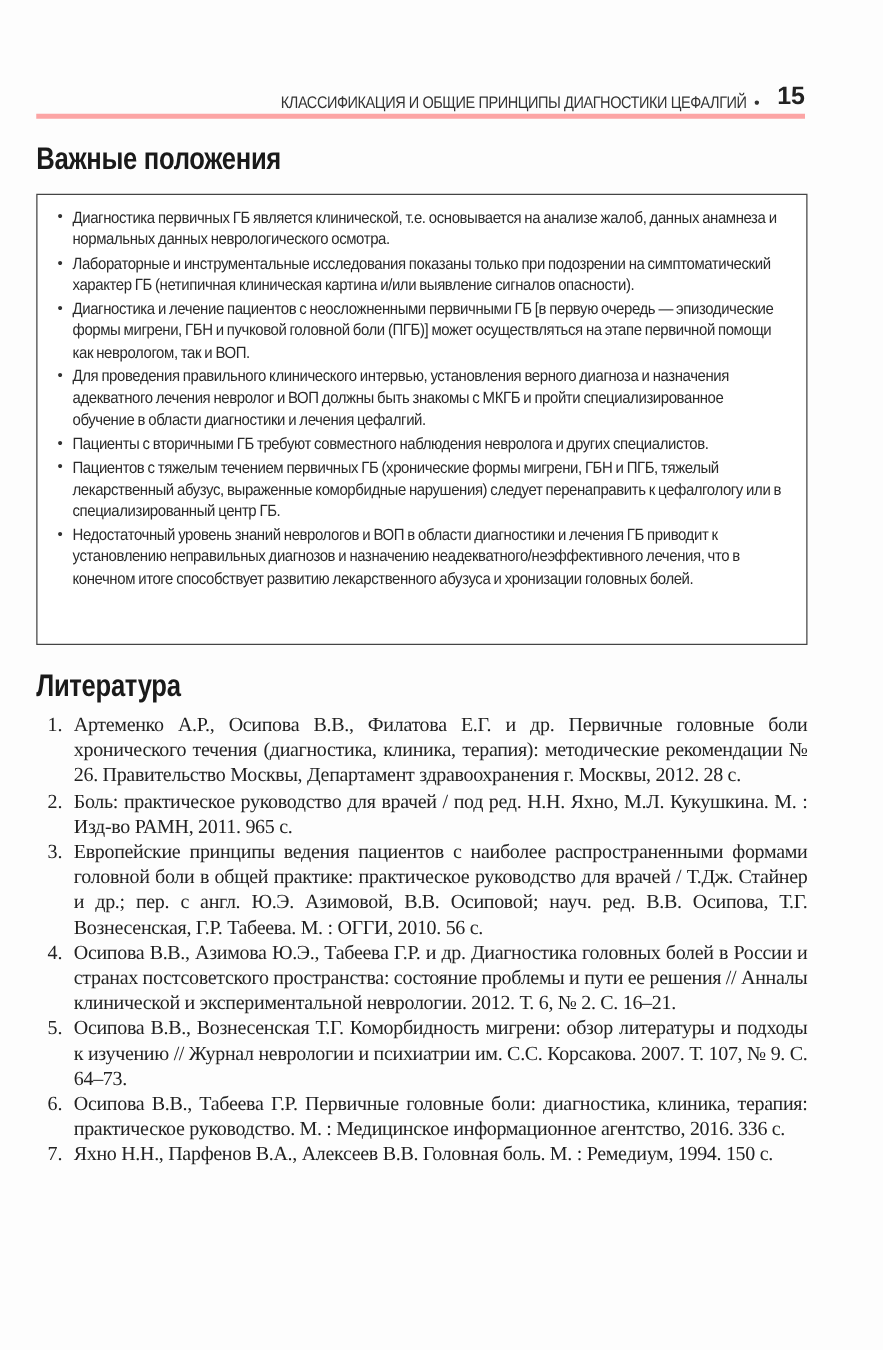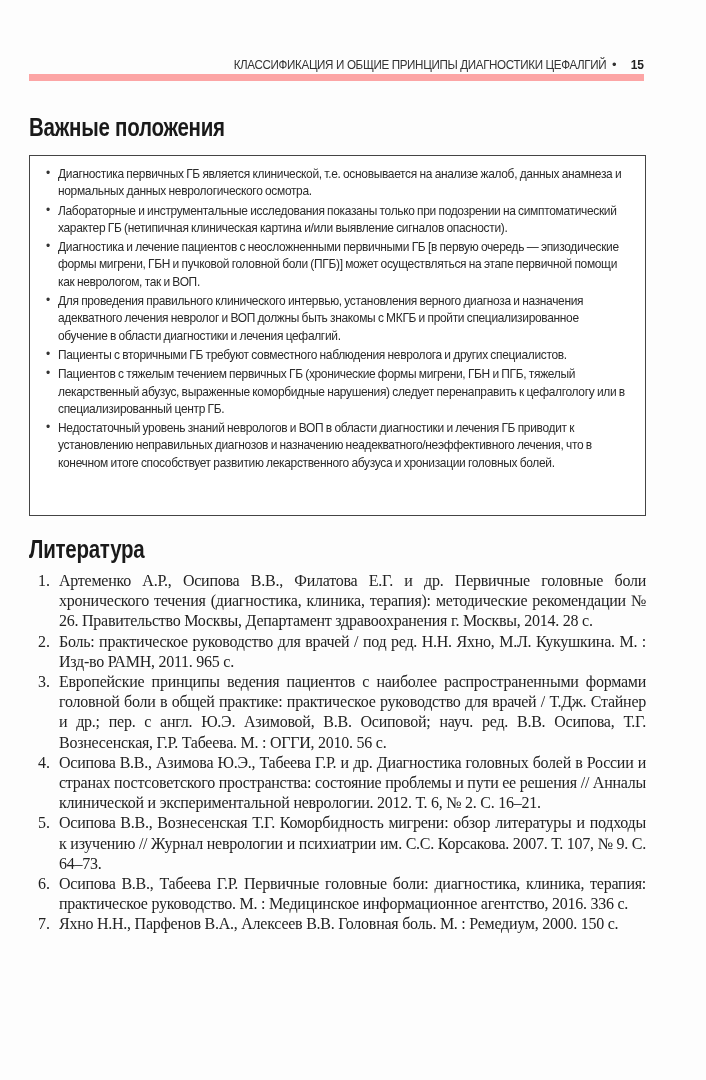--- a/index.html
+++ b/index.html
@@ -1,32 +1,32 @@
 <!DOCTYPE html>
 <html><head>
 <meta charset="utf-8">
 <style>
   html, body { margin: 0; padding: 0; }
   body {
     width: 706px; height: 1080px; background: #fdfdfd; position: relative; overflow: hidden;
     color: #222;
   }
   .running-header {
-    position: absolute; left: 29px; top: 59px; width: 615px; height: 22px;
-    border-bottom: 7px solid #fca5a5;
+    position: absolute; left: 29px; top: 73px; width: 615px; height: 22px;
+    border-bottom: 4px solid #fca5a5;
     font-family: "Liberation Sans", sans-serif; font-stretch: condensed;
     display: flex; justify-content: flex-end; align-items: flex-end;
     padding-bottom: 2px; box-sizing: border-box;
   }
   .running-title {
     font-size: 13.5px; letter-spacing: -0.4px; color: #333; transform: scaleX(0.86); transform-origin: right bottom;
     white-space: nowrap;
   }
   .running-bullet { font-size: 13px; margin: 0 14px 0 6px; color: #333; }
-  .page-number { font-size: 12px; font-weight: bold; color: #222; }
+  .page-number { font-size: 20px; font-weight: bold; color: #222; }
   .section-heading {
     position: absolute; left: 29px;
     font-family: "Liberation Sans", sans-serif; font-weight: bold; font-size: 25px;
     transform: scaleX(0.82); transform-origin: left top; white-space: nowrap; color: #1a1a1a;
     letter-spacing: -0.3px;
   }
   #h1 { top: 113px; }
   #h2 { top: 535px; }
   .key-box {
     position: absolute; left: 29px; top: 155px; width: 617px; height: 361px;
@@ -97,21 +97,21 @@
         <span class="txt">Недостаточный уровень знаний неврологов и ВОП в области диагностики и лечения ГБ приводит к установлению неправильных диагнозов и назначению неадекватного/неэффективного лечения, что в конечном итоге способствует развитию лекарственного абузуса и хронизации головных болей.</span>
       </li>
   </ul>
 </div>
 
 <div class="section-heading" id="h2">Литература</div>
 
 <ol class="ref-list">
   <li class="ref-item">
       <span class="num">1.</span>
-      <span class="txt">Артеменко А.Р., Осипова В.В., Филатова Е.Г. и др. Первичные головные боли хронического течения (диагностика, клиника, терапия): методические рекомендации № 26. Правительство Москвы, Департамент здравоохранения г. Москвы, 2014. 28 с.</span>
+      <span class="txt">Артеменко А.Р., Осипова В.В., Филатова Е.Г. и др. Первичные головные боли хронического течения (диагностика, клиника, терапия): методические рекомендации № 26. Правительство Москвы, Департамент здравоохранения г. Москвы, 2012. 28 с.</span>
     </li>
   <li class="ref-item">
       <span class="num">2.</span>
       <span class="txt">Боль: практическое руководство для врачей / под ред. Н.Н. Яхно, М.Л. Кукушкина. М. : Изд-во РАМН, 2011. 965 с.</span>
     </li>
   <li class="ref-item">
       <span class="num">3.</span>
       <span class="txt">Европейские принципы ведения пациентов с наиболее распространенными формами головной боли в общей практике: практическое руководство для врачей / Т.Дж. Стайнер и др.; пер. с англ. Ю.Э. Азимовой, В.В. Осиповой; науч. ред. В.В. Осипова, Т.Г. Вознесенская, Г.Р. Табеева. М. : ОГГИ, 2010. 56 с.</span>
     </li>
   <li class="ref-item">
@@ -121,15 +121,15 @@
   <li class="ref-item">
       <span class="num">5.</span>
       <span class="txt">Осипова В.В., Вознесенская Т.Г. Коморбидность мигрени: обзор литературы и подходы к изучению // Журнал неврологии и психиатрии им. С.С. Корсакова. 2007. Т. 107, № 9. С. 64–73.</span>
     </li>
   <li class="ref-item">
       <span class="num">6.</span>
       <span class="txt">Осипова В.В., Табеева Г.Р. Первичные головные боли: диагностика, клиника, терапия: практическое руководство. М. : Медицинское информационное агентство, 2016. 336 с.</span>
     </li>
   <li class="ref-item">
       <span class="num">7.</span>
-      <span class="txt">Яхно Н.Н., Парфенов В.А., Алексеев В.В. Головная боль. М. : Ремедиум, 2000. 150 с.</span>
+      <span class="txt">Яхно Н.Н., Парфенов В.А., Алексеев В.В. Головная боль. М. : Ремедиум, 1994. 150 с.</span>
     </li>
 </ol>
 
 </body></html>

